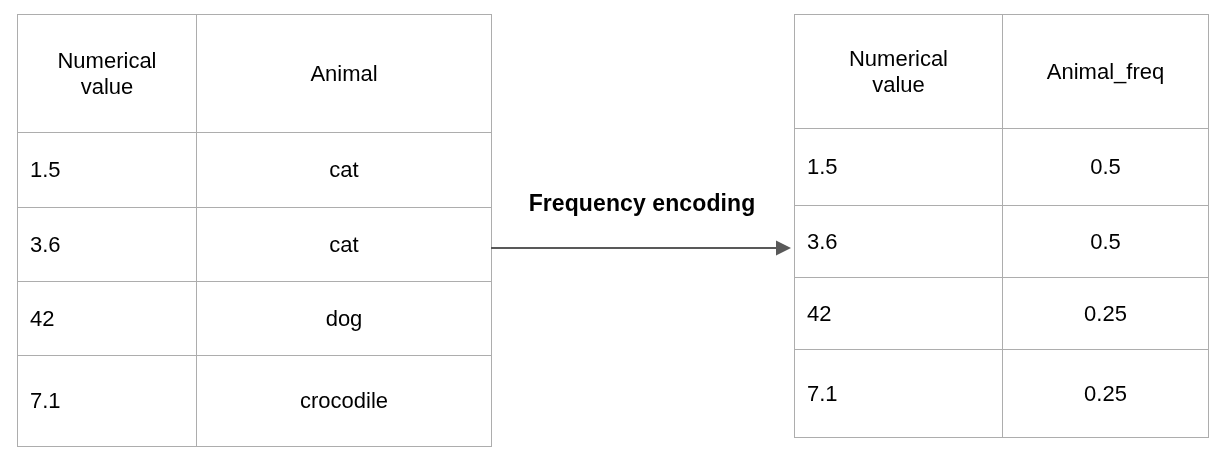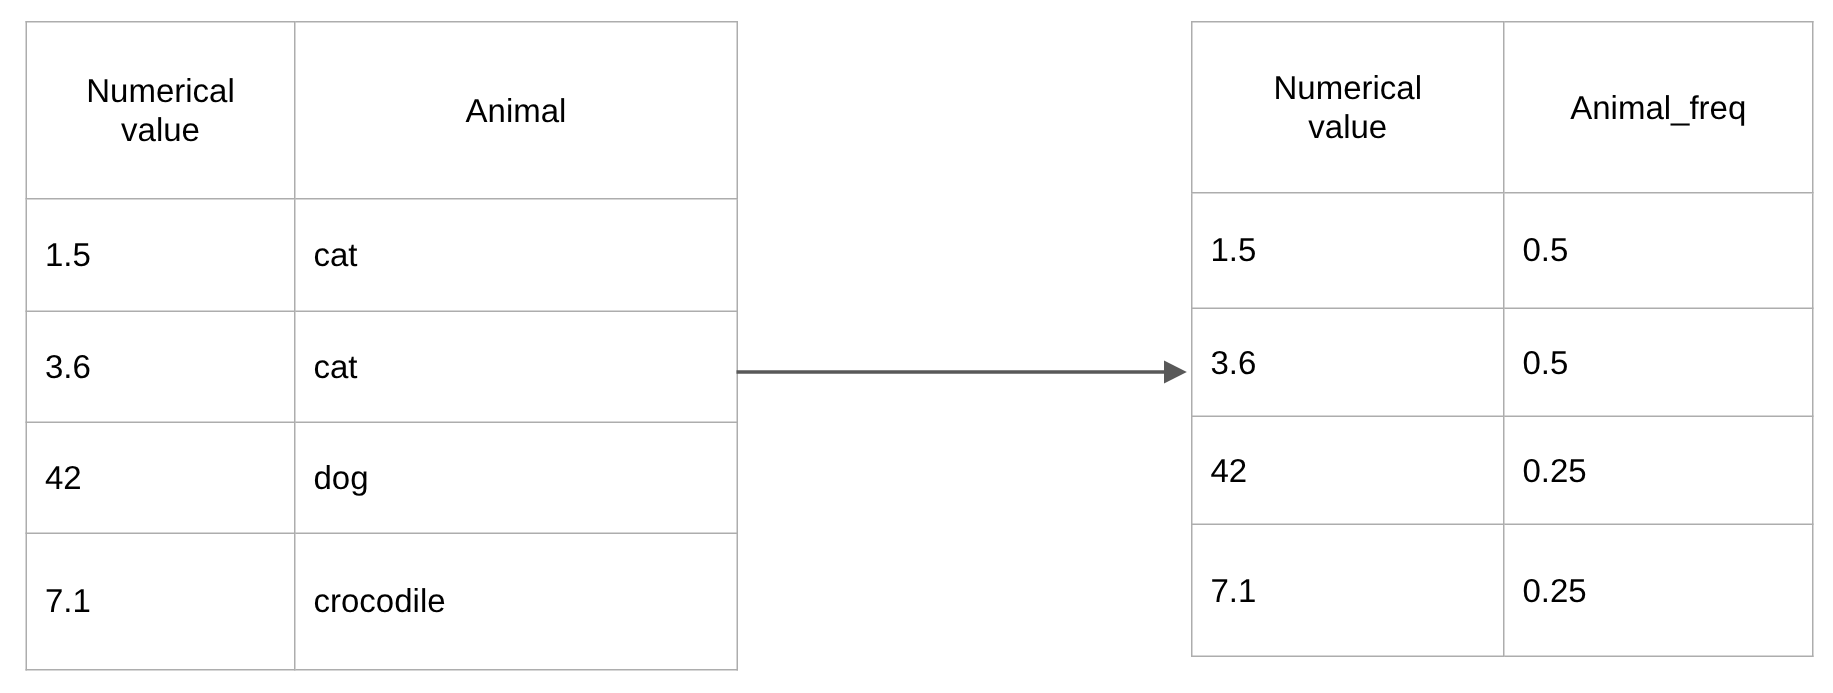--- a/index.html
+++ b/index.html
@@ -66,21 +66,21 @@
   }
   #table-encoded col.c-num { width: 208px; }
   #table-encoded col.c-freq { width: 206px; }
   #table-encoded tr.hdr td, #table-encoded tr.hdr th { height: 114px; }
   #table-encoded tr.r1 td { height: 77px; }
   #table-encoded tr.r2 td { height: 72px; }
   #table-encoded tr.r3 td { height: 72px; }
   #table-encoded tr.r4 td { height: 88px; }
 
   .cell-center { text-align: left; }
-  .cell-left   { text-align: left; }
+  .cell-left   { text-align: center; }
 
   
   #transform-arrow {
     position: absolute;
     left: 488px;
     top: 228px;
     width: 310px;
     height: 40px;
   }
   #transform-label {
@@ -128,20 +128,21 @@
         <td class="cell-center">42</td>
         <td class="cell-left">dog</td>
       </tr>
       <tr class="r4">
         <td class="cell-center">7.1</td>
         <td class="cell-left">crocodile</td>
       </tr>
     </tbody>
   </table>
 
+  <div id="transform-label">Frequency encoding</div>
 
   <svg id="transform-arrow" viewBox="0 0 310 40">
     <defs>
       <marker id="arrowhead" markerWidth="7" markerHeight="7" refX="1" refY="3.5" orient="auto">
         <polygon points="0 0, 7 3.5, 0 7" fill="#595959"></polygon>
       </marker>
     </defs>
     <line x1="3" y1="20" x2="290" y2="20" stroke="#595959" stroke-width="2.2" marker-end="url(#arrowhead)"></line>
   </svg>
 

